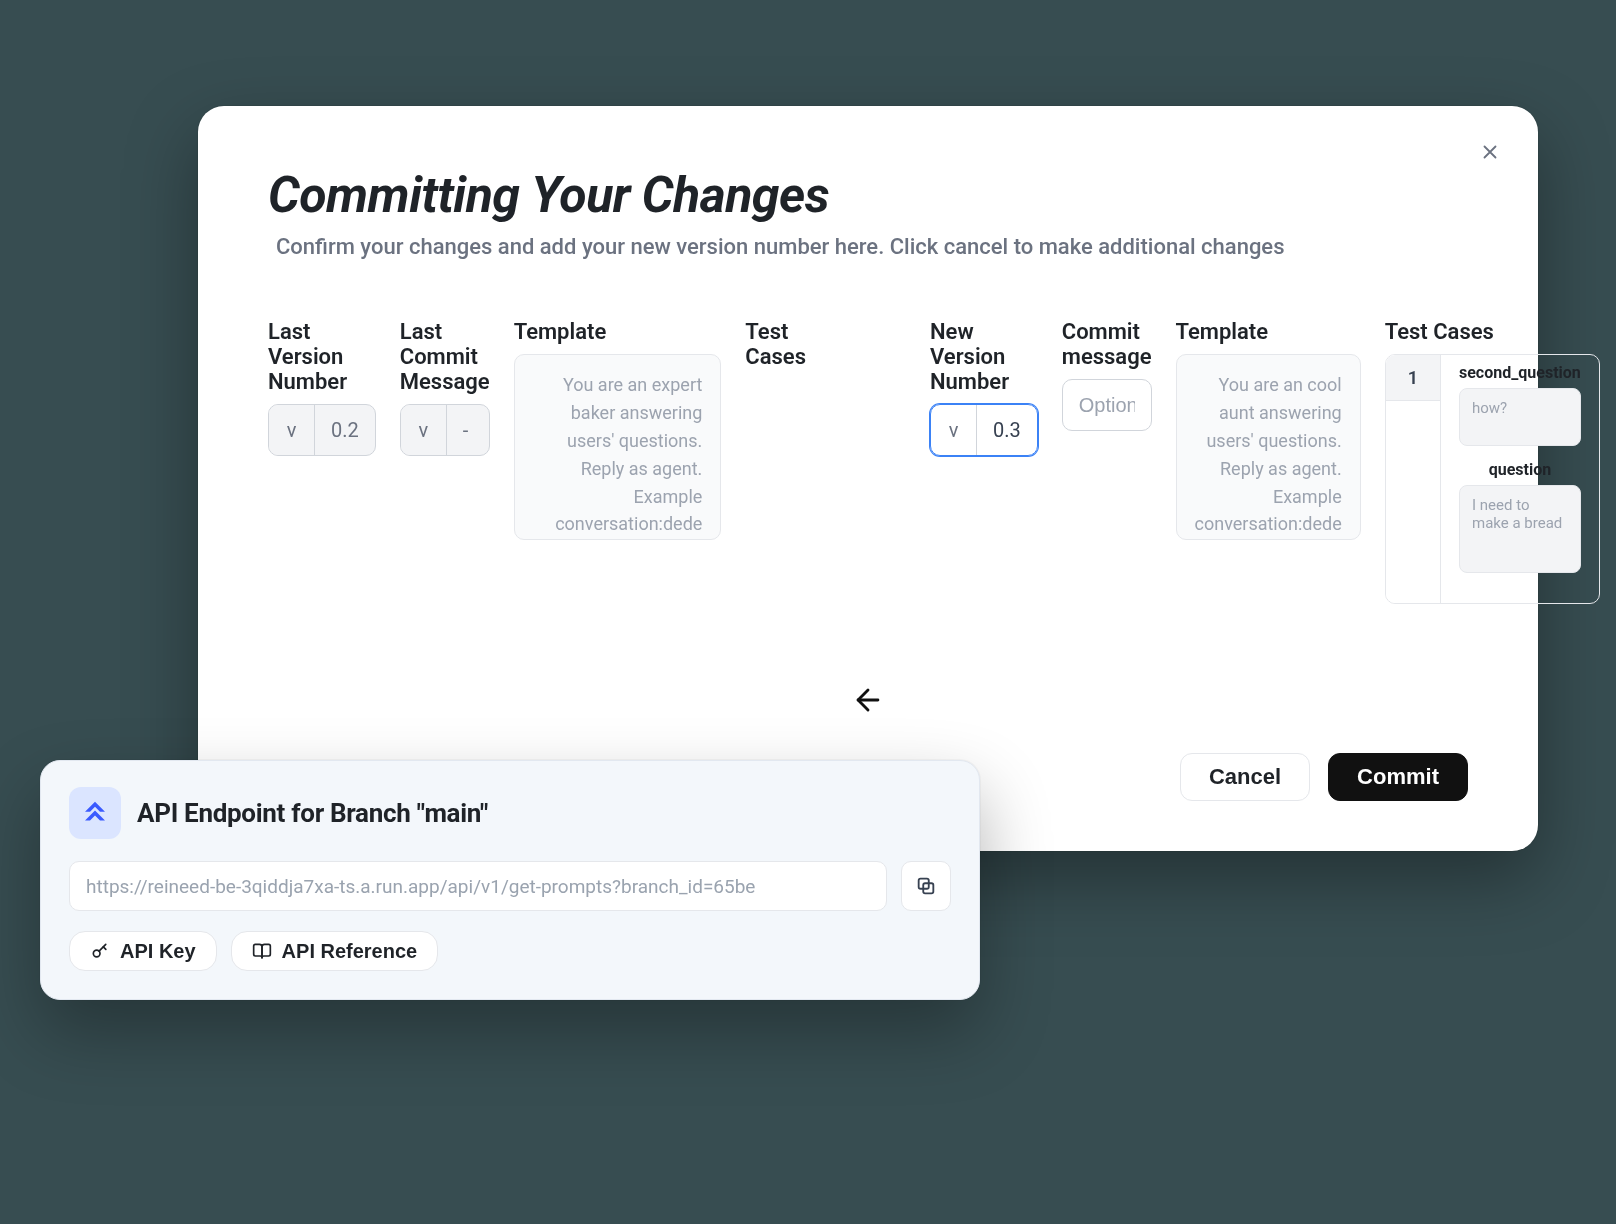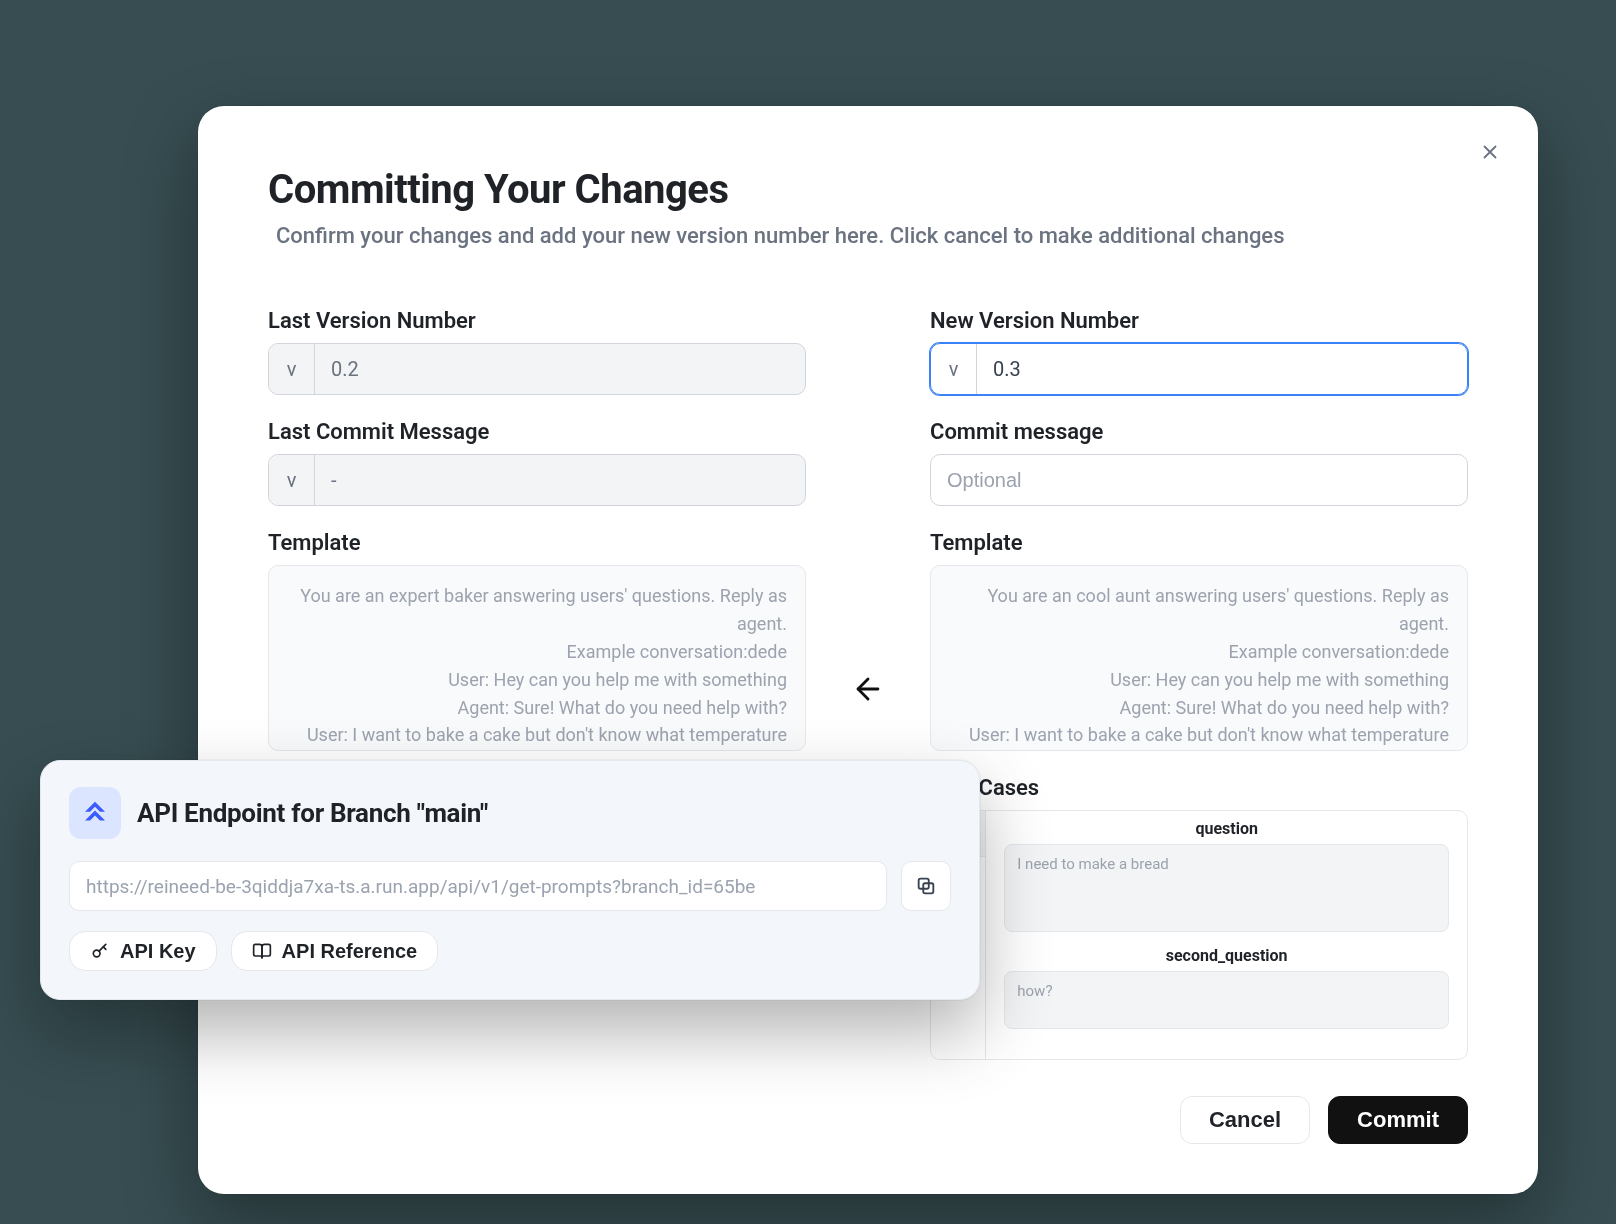--- a/index.html
+++ b/index.html
@@ -23,22 +23,23 @@
     position: absolute;
     top: 28px; right: 30px;
     width: 36px; height: 36px;
     display: flex; align-items: center; justify-content: center;
     border: none; background: transparent; cursor: pointer;
     color: #6b7280;
   }
   .close-btn svg { width: 22px; height: 22px; }
   h1.title {
     margin: 0 0 10px 0;
-    font-size: 40px; font-weight: 750;
+    font-size: 50px; font-weight: 750;
     letter-spacing: -0.5px;
+    font-style: italic;
   }
   .subtitle {
     margin: 0 0 60px 8px;
     font-size: 22px; font-weight: 500;
     color: #6b7280;
   }
   .cols {
     display: flex; gap: 36px; align-items: flex-start;
     position: relative;
   }
@@ -48,21 +49,21 @@
     display: flex; align-items: center; justify-content: center;
     padding-top: 364px;
   }
   .arrow-gap svg { width: 34px; height: 34px; color: #111; }
 
   .field-label {
     font-size: 22px; font-weight: 650;
     margin: 0 0 10px 0;
     color: #1f2328;
   }
-  .stack { display: flex; flex-direction: column; gap: 24px; }
+  .stack { display: flex; flex-direction: row; gap: 24px; }
 
   .vrow {
     display: flex; align-items: stretch;
     border: 1px solid #d1d5db; border-radius: 10px;
     overflow: hidden; height: 52px;
   }
   .vrow.readonly { background: #f3f4f6; }
   .vrow.focused { border-color: #3b82f6; box-shadow: 0 0 0 1px #3b82f6; }
   .vprefix {
     width: 46px; display: flex; align-items: center; justify-content: center;
@@ -256,26 +257,26 @@
 User: I want to bake a cake but don't know what temperature to set the oven to.</div>
       </div>
       <div>
         <div class="field-label">Test Cases</div>
         <div class="testcases">
           <div class="tc-tabs">
             <div class="tc-tab">1</div>
           </div>
           <div class="tc-body">
             <div class="tc-field">
+              <div class="tc-field-label">second_question</div>
+              <div class="tc-field-box short">how?</div>
+            </div>
+            <div class="tc-field">
               <div class="tc-field-label">question</div>
               <div class="tc-field-box">I need to make a bread</div>
-            </div>
-            <div class="tc-field">
-              <div class="tc-field-label">second_question</div>
-              <div class="tc-field-box short">how?</div>
             </div>
           </div>
         </div>
       </div>
     </div>
   </div>
 
   <div class="dialog-actions">
     <button class="btn secondary">Cancel</button>
     <button class="btn primary">Commit</button>

